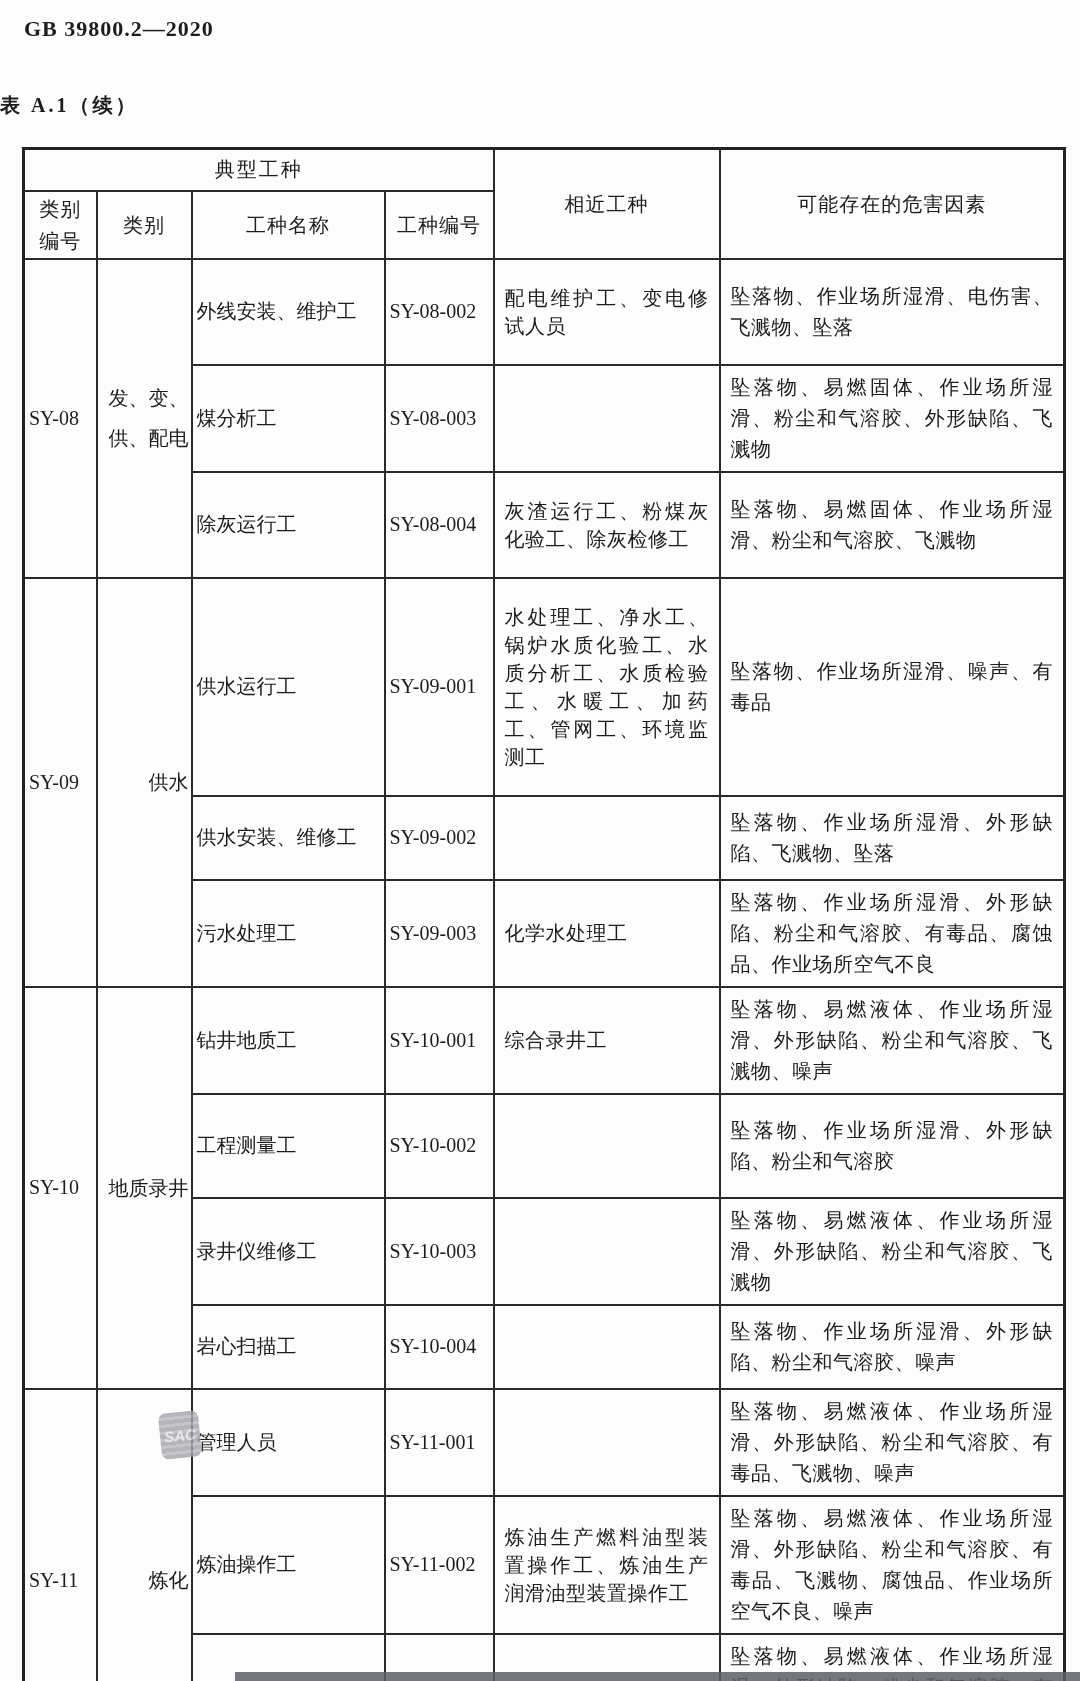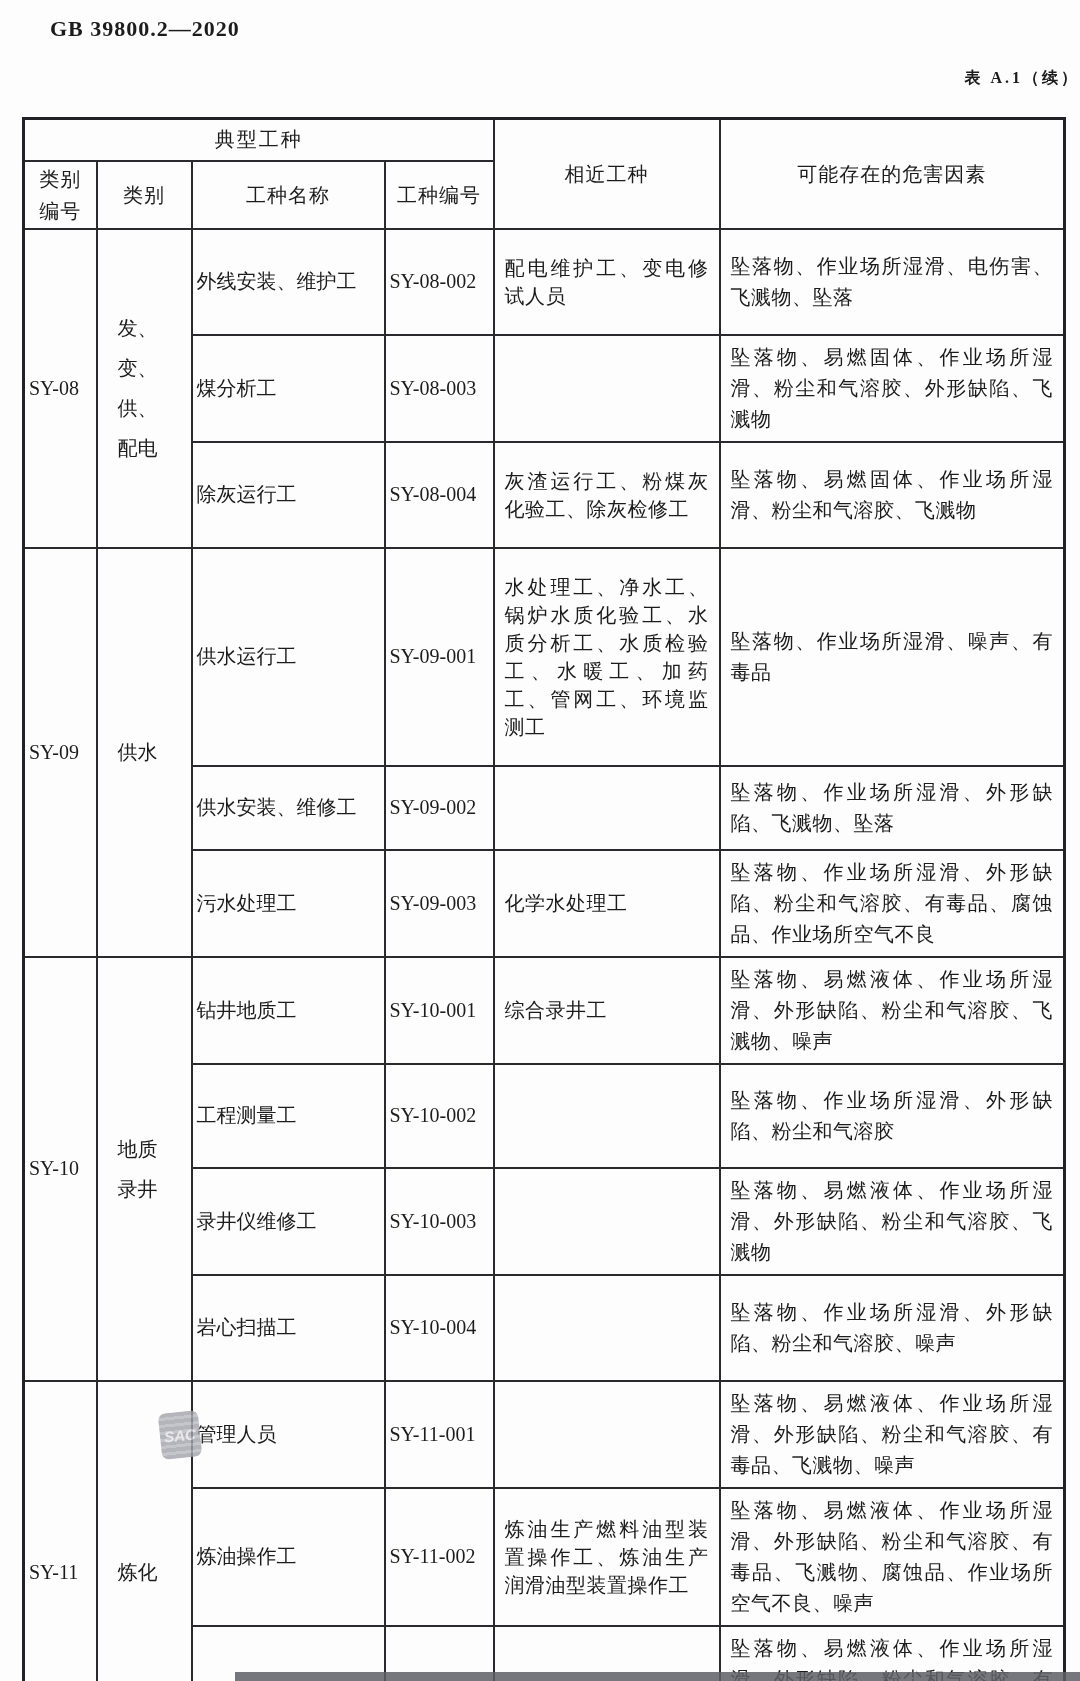--- a/index.html
+++ b/index.html
@@ -10,46 +10,46 @@
     color:#1c1c1c;
   }
   .page {
     position:relative;
     width:1080px; height:1681px;
     background:#fdfdfe;
     overflow:hidden;
   }
   .doc-number {
     padding:16px 0 0 24px;
-    font-size:22px; font-weight:bold; letter-spacing:1px;margin-left:26px;
+    font-size:22px; font-weight:bold; letter-spacing:1px;
   }
   .table-title {
-    text-align:right;
-    font-size:16px; font-weight:bold; letter-spacing:3px;
-    margin-top:26px;
+    text-align:left;
+    font-size:20px; font-weight:bold; letter-spacing:3px;
+    margin-top:50px;
   }
   table.std {
     border-collapse:collapse;
     table-layout:fixed;
     width:1041px;
     margin:28px 0 0 22px;
     border:3px solid #222226;
   }
   table.std th, table.std td {
     border:2px solid #2a2a2e;
     vertical-align:middle;
     font-weight:normal;
     font-size:20px;
     overflow:hidden;
   }
   th.group-head { text-align:center; letter-spacing:2px; }
   th.col-head   { text-align:center; letter-spacing:1px; line-height:1.5; }
   .two-line     { display:inline-block; width:2.2em; line-height:1.6; }
   td.center { text-align:left; padding:2px 4px; }
-  td.cat    { text-align:left; line-height:2.0; padding:2px 20px; }
+  td.cat    { text-align:right; line-height:2.0; padding:2px 2px; }
   td.similar {
     text-align:justify;
     padding:24px 10px;
     font-size:19px;
     line-height:1.4;
     letter-spacing:0.5px;
   }
   td.hazards {
     text-align:justify;
     padding:6px 10px;
@@ -175,21 +175,21 @@
         <td class="center">SY-10-002</td>
         <td class="similar"></td>
         <td class="hazards">坠落物、作业场所湿滑、外形缺陷、粉尘和气溶胶</td>
       </tr>
       <tr style="height:103px">
         <td class="center">录井仪维修工</td>
         <td class="center">SY-10-003</td>
         <td class="similar"></td>
         <td class="hazards">坠落物、易燃液体、作业场所湿滑、外形缺陷、粉尘和气溶胶、飞溅物</td>
       </tr>
-      <tr style="height:106px">
+      <tr style="height:84px">
         <td class="center">岩心扫描工</td>
         <td class="center">SY-10-004</td>
         <td class="similar"></td>
         <td class="hazards">坠落物、作业场所湿滑、外形缺陷、粉尘和气溶胶、噪声</td>
       </tr>
 
       <tr style="height:103px">
         <td rowspan="3" class="center">SY-11</td>
         <td rowspan="3" class="cat">炼化</td>
         <td class="center">管理人员</td>

